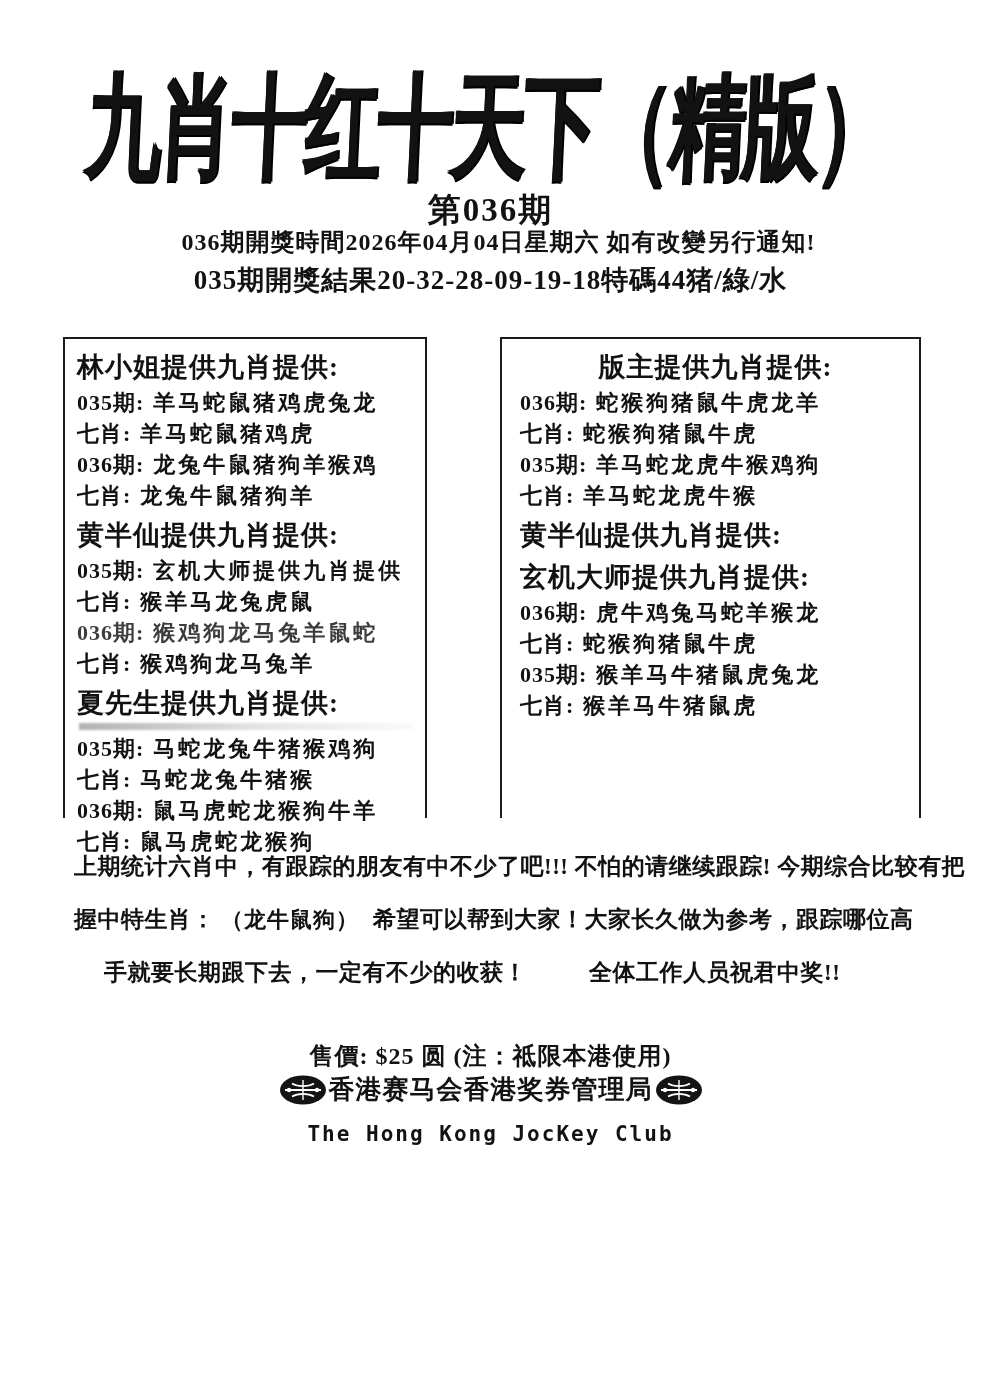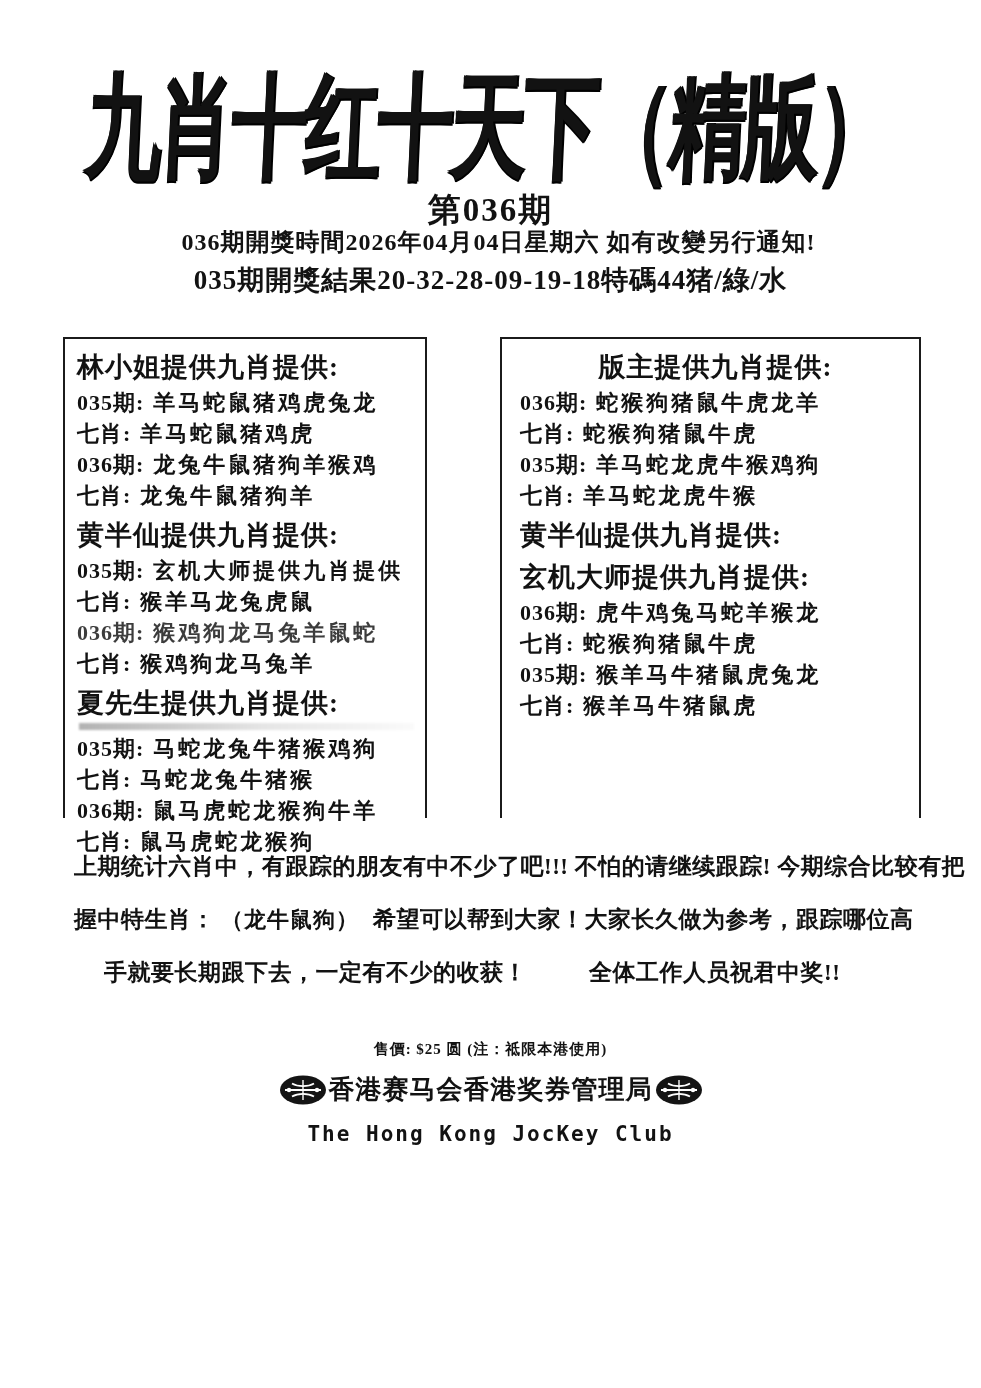--- a/index.html
+++ b/index.html
@@ -54,21 +54,21 @@
   
   .comment-line{position:absolute;white-space:nowrap;font-weight:bold;font-size:23px;letter-spacing:0.5px;}
   .c1{top:851px;left:74px;}
   .c2{top:904px;left:74px;}
   .c3{top:957px;left:104px;}
   .c2 .special{font-size:22px;letter-spacing:1px;margin:0 14px 0 6px;}
   .c3 .gap-right{margin-left:62px;}
   
   .price-line{
     position:absolute;top:1040px;left:0;width:100%;text-align:center;
-    font-size:15px;font-weight:bold;letter-spacing:1px;
+    font-size:24px;font-weight:bold;letter-spacing:1px;
   }
   .org-line{
     position:absolute;top:1072px;left:0;width:100%;
     display:flex;align-items:center;justify-content:center;gap:2px;
   }
   .org-text{font-size:26px;font-weight:bold;letter-spacing:1px;white-space:nowrap;}
   .logo{display:block;}
   .english-line{
     position:absolute;top:1122px;left:0;width:100%;text-align:center;
     font-family:"DejaVu Sans Mono","Liberation Mono",monospace;

